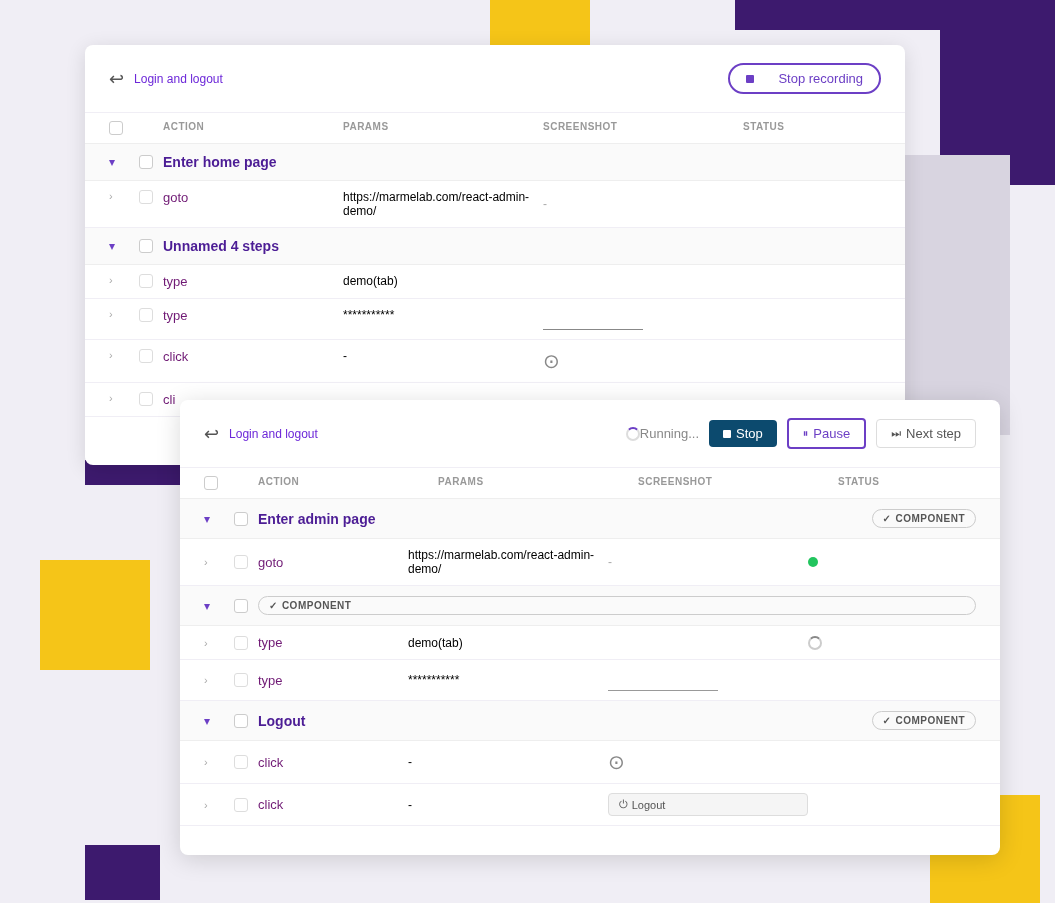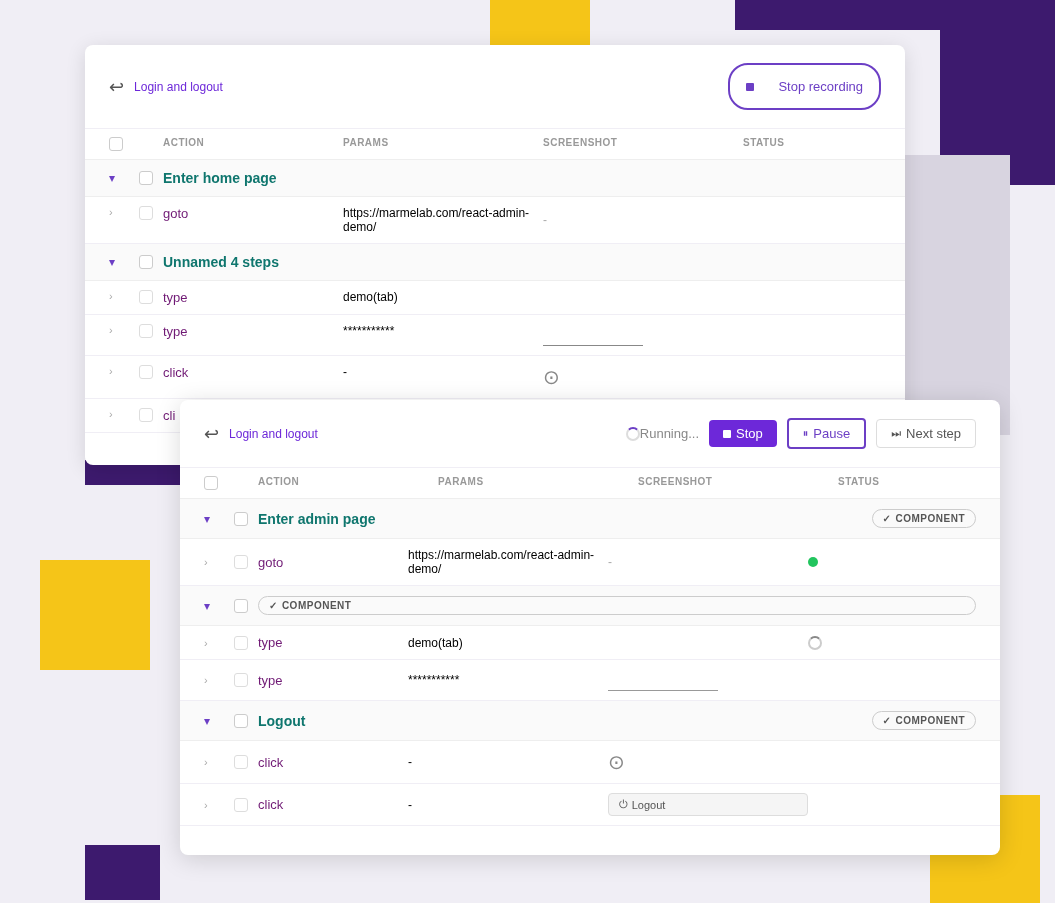--- a/index.html
+++ b/index.html
@@ -116,21 +116,21 @@
       font-size: 12px;
       font-weight: 400;
       color: #6d28d9;
     }
 
     
     .stop-recording-btn {
       display: flex;
       align-items: center;
       gap: 24px;
-      padding: 14px 16px;
+      padding: 6px 16px;
       border: 2px solid #6c3fc5;
       border-radius: 20px;
       background: white;
       color: #6c3fc5;
       font-size: 13px;
       font-weight: 500;
       cursor: pointer;
       text-align: right;
     }
     .stop-square {
@@ -160,21 +160,21 @@
     }
     .section-checkbox {
       width: 14px; height: 14px;
       border: 1px solid #ccc;
       border-radius: 3px;
       background: white;
     }
     .section-title {
       font-size: 14px;
       font-weight: 600;
-      color: #0f766e;
+      color: #4c1d95;
     }
     .component-badge {
       display: flex;
       align-items: center;
       gap: 4px;
       padding: 3px 10px;
       border: 1px solid #ccc;
       border-radius: 12px;
       font-size: 10px;
       font-weight: 600;
@@ -257,21 +257,21 @@
       width: 14px; height: 14px;
       border: 2px solid #ddd;
       border-top-color: #6c3fc5;
       border-radius: 50%;
     }
     .ctrl-btn-stop {
       display: flex;
       align-items: center;
       gap: 5px;
       padding: 6px 14px;
-      background: #6d28d9;
+      background: #0c4a6e;
       border: none;
       border-radius: 4px;
       color: white;
       font-size: 13px;
       font-weight: 500;
       cursor: pointer;
     }
     .ctrl-btn-stop .sq {
       width: 8px; height: 8px;
       background: white;

